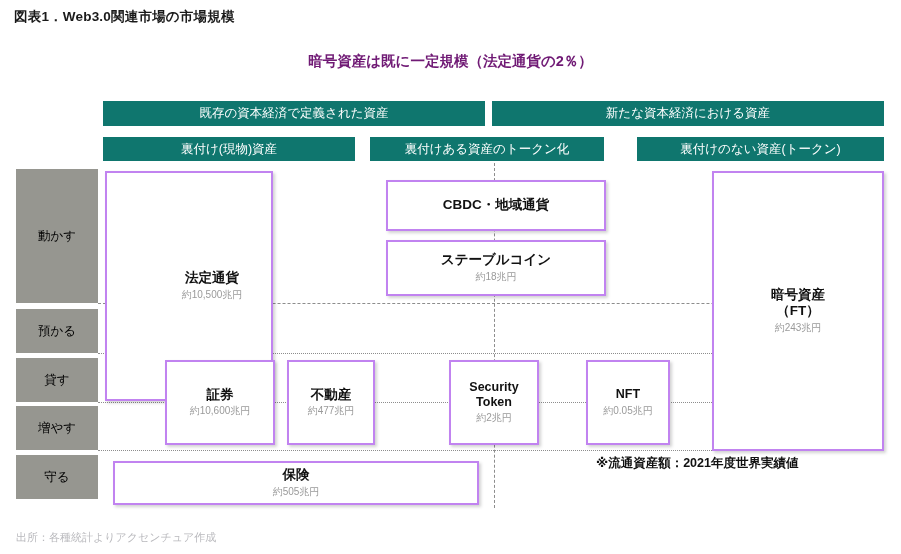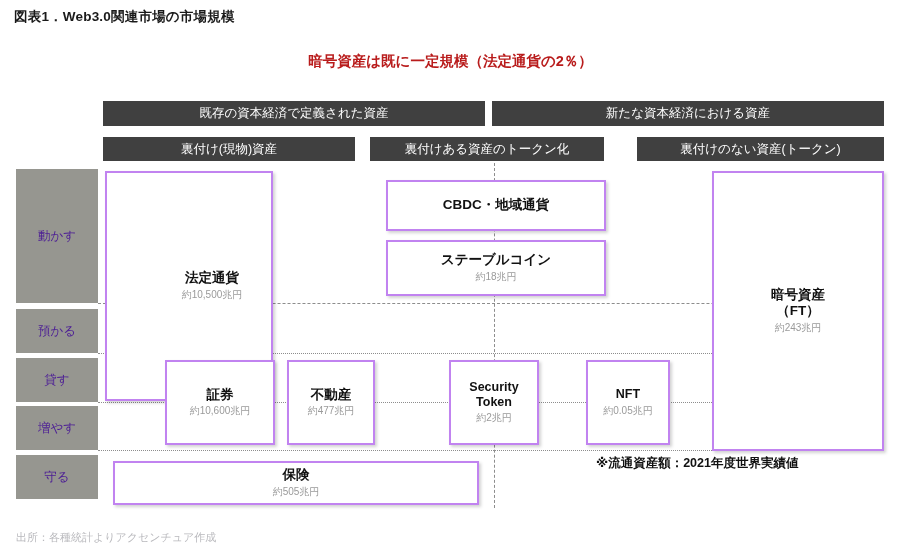--- a/index.html
+++ b/index.html
@@ -24,50 +24,50 @@
     font-weight: bold;
     color: #1a1a1a;
     letter-spacing: .2px;
   }
   #chart-subtitle {
     left: 0; top: 52px;
     width: 901px;
     text-align: center;
     font-size: 14.5px;
     font-weight: bold;
-    color: #b91c1c;
+    color: #701a75;
   }
   #source-note {
     left: 16px; top: 530px;
     font-size: 11px;
     color: #b9b9bd;
   }
   #flow-note {
     left: 596px; top: 455px;
     font-size: 12.5px;
     font-weight: bold;
     color: #111;
   }
 
   
   .band {
-    background: #404040;
+    background: #0f766e;
     color: #ffffff;
     display: flex;
     align-items: center;
     justify-content: center;
     font-size: 12.5px;
     height: 24px;
   }
   .band.tier1 { height: 25px; }
 
   
   .rowlabel {
     background: #969690;
-    color: #4c1d95;
+    color: #000000;
     display: flex;
     align-items: center;
     justify-content: center;
     font-size: 12.5px;
     left: 16px;
     width: 82px;
   }
 
   
   .box {

